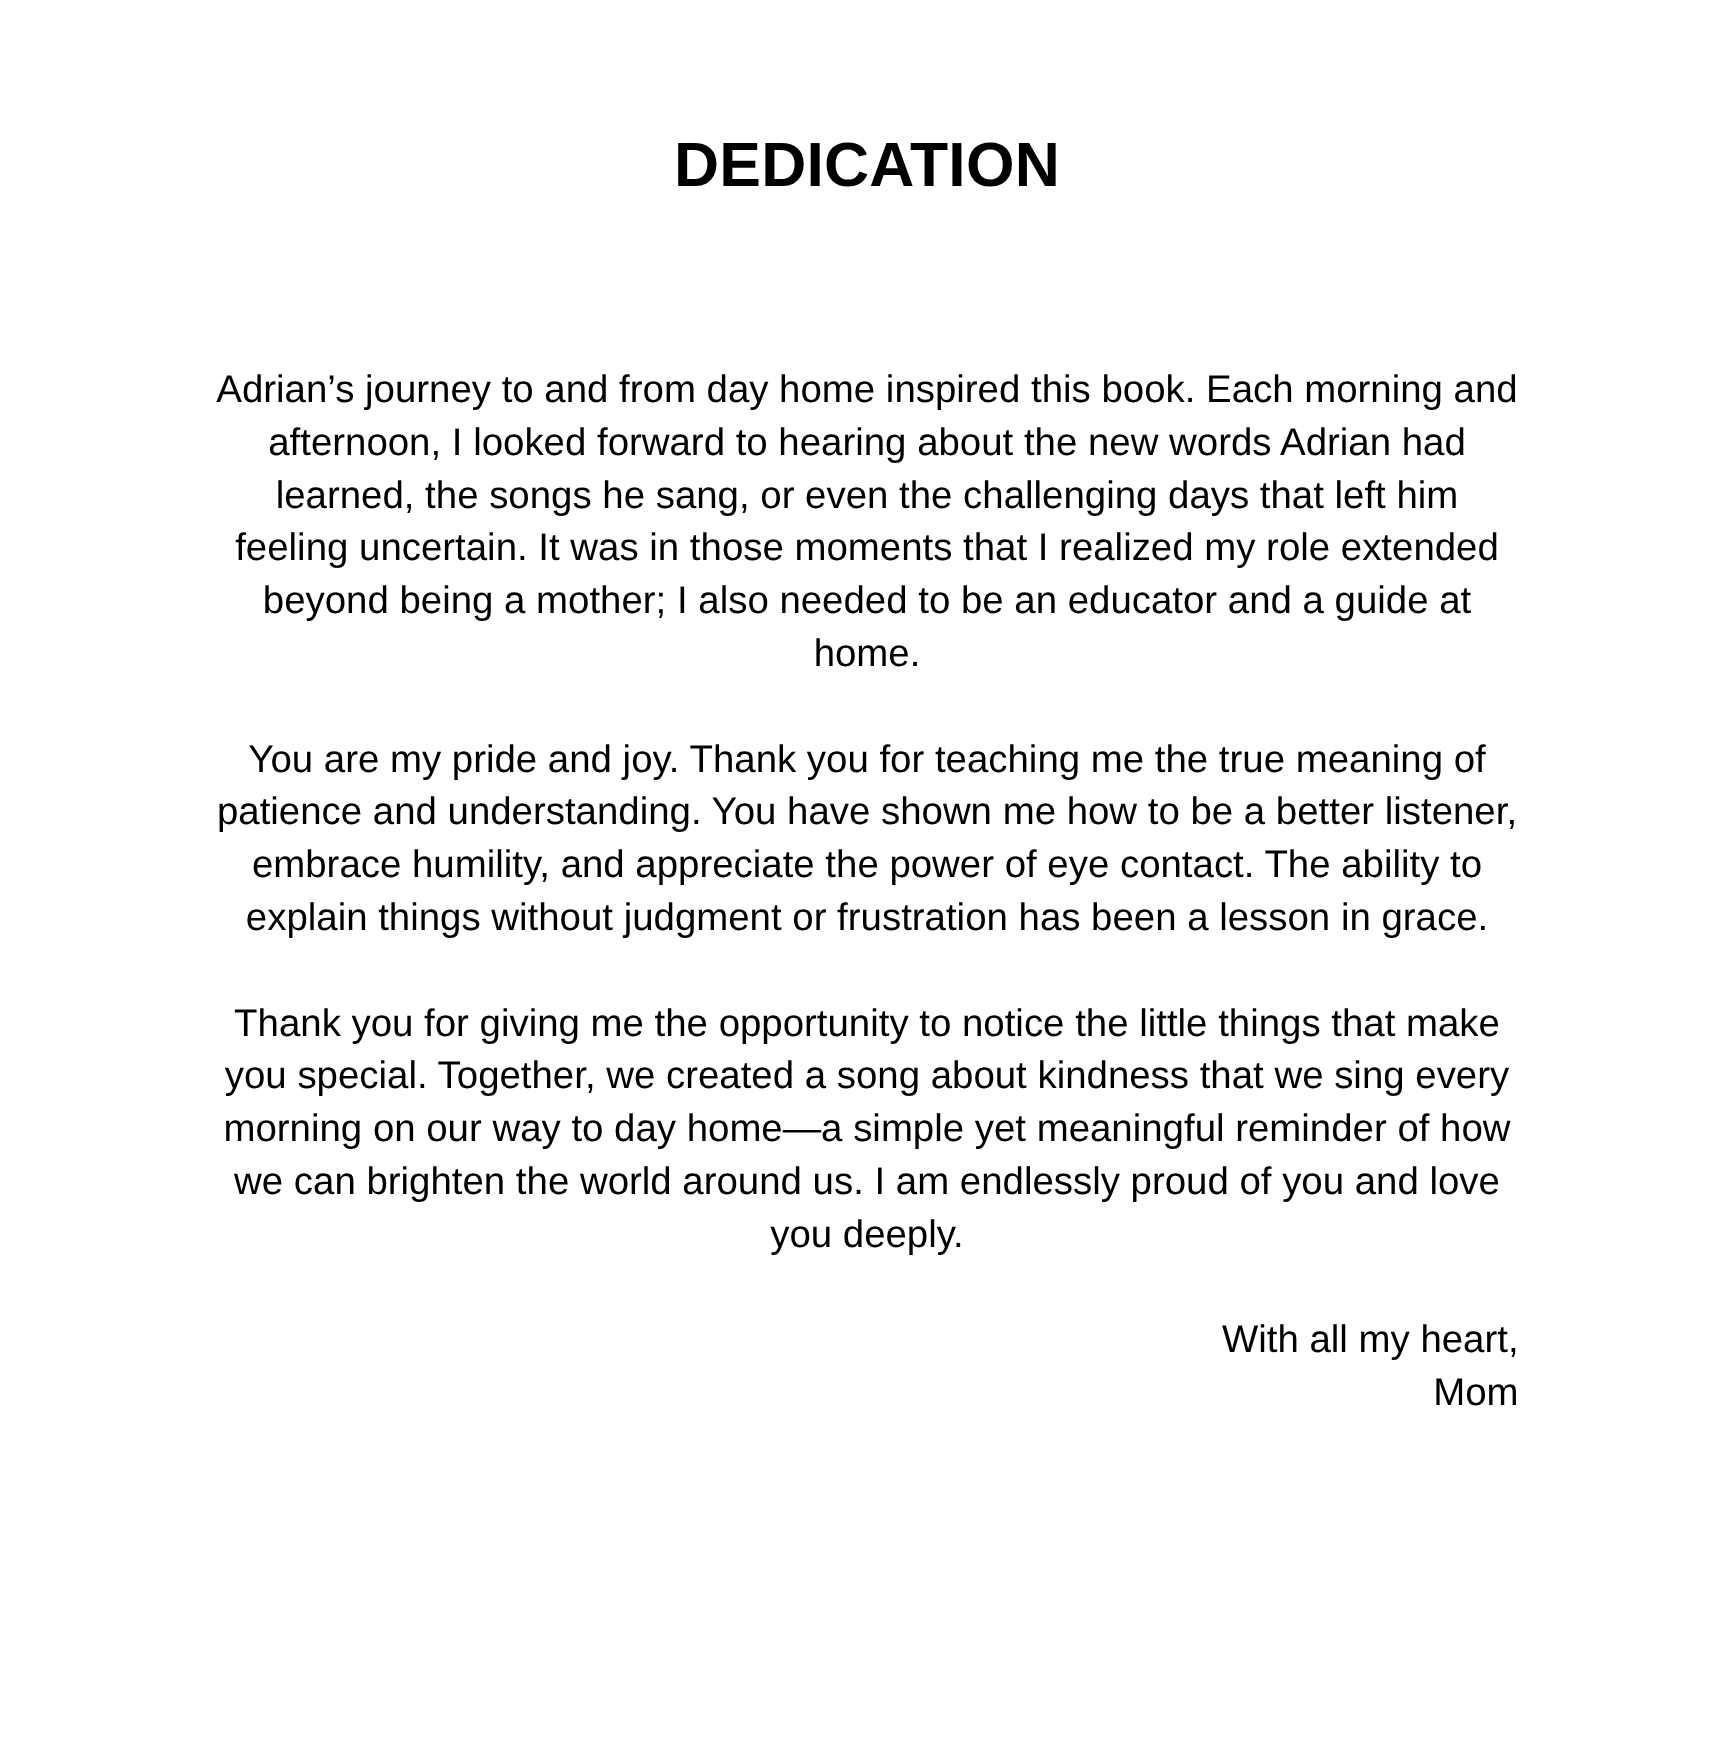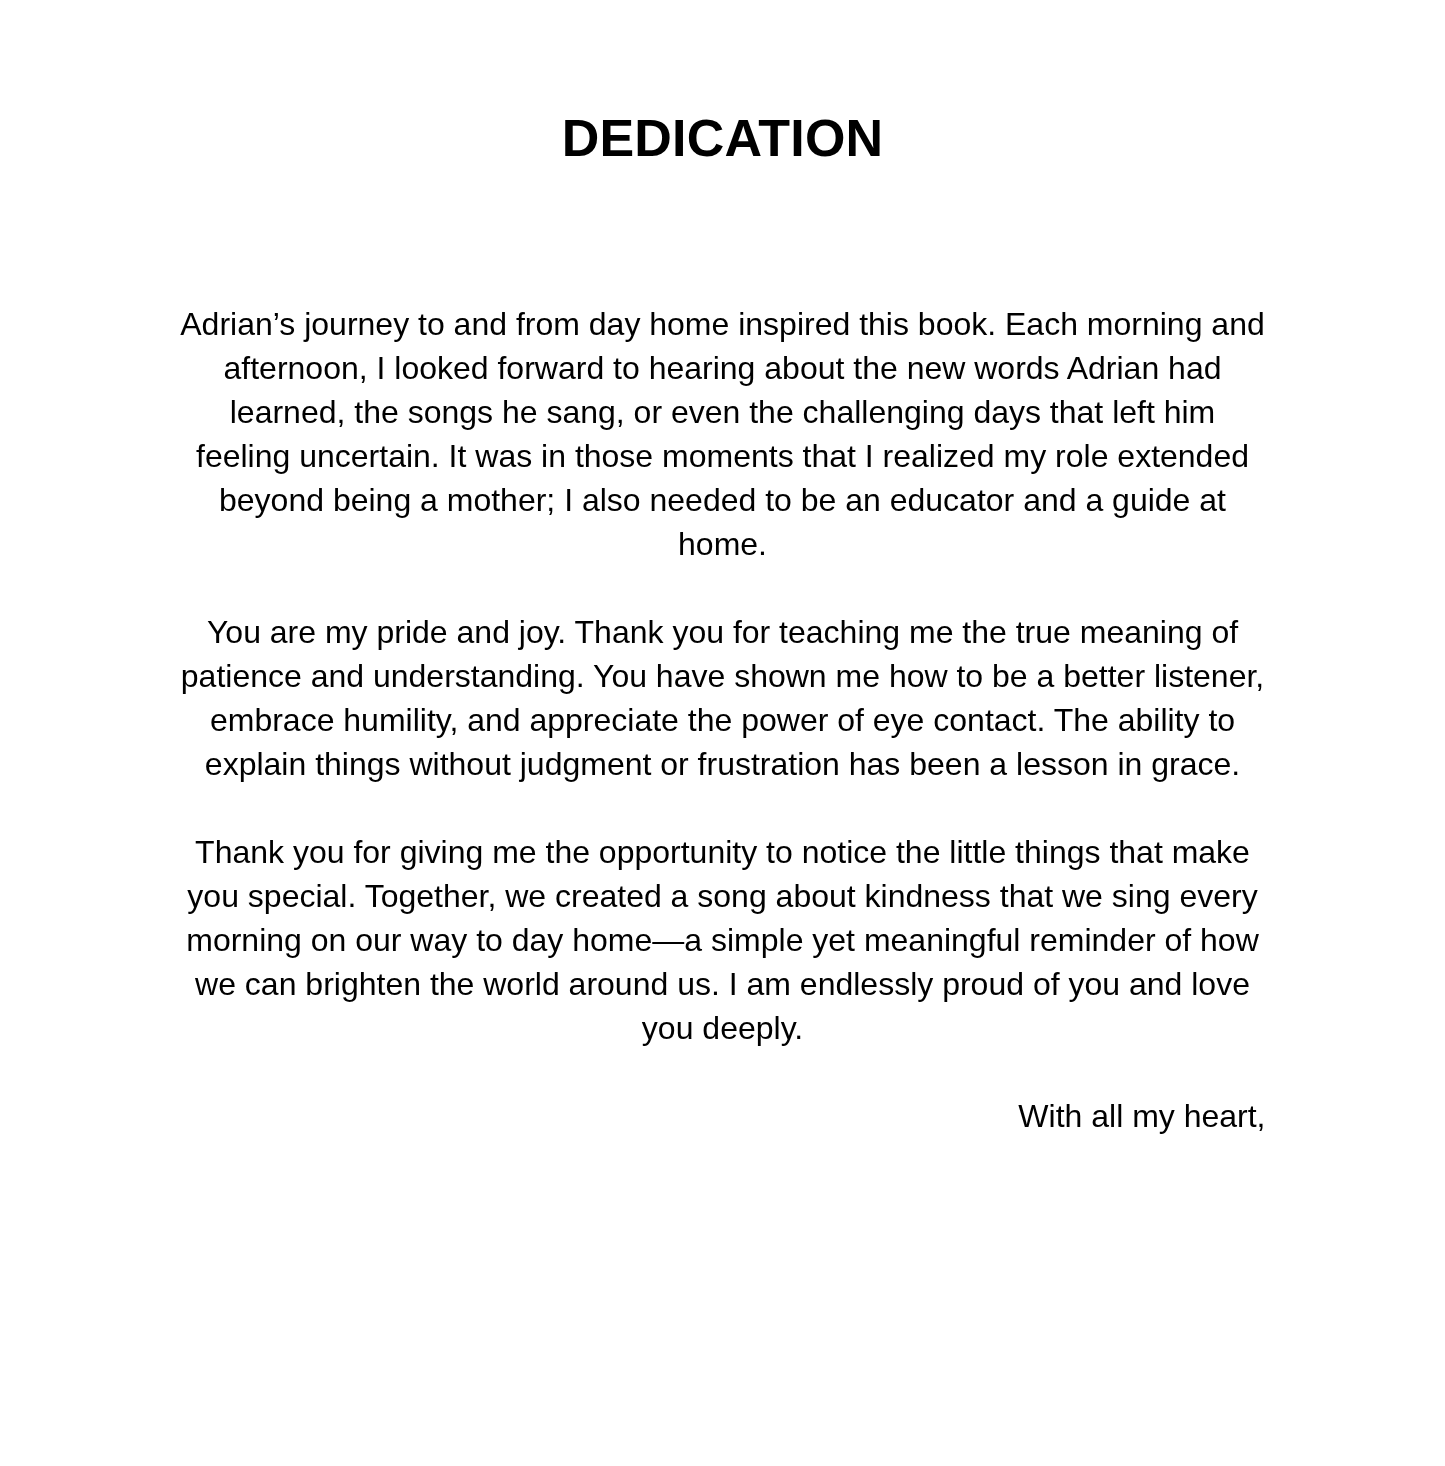--- a/index.html
+++ b/index.html
@@ -94,15 +94,16 @@
     <p class="body-para">You are my pride and joy. Thank you for teaching me the true meaning of patience and understanding. You have shown me how to be a better listener, embrace humility, and appreciate the power of eye contact. The ability to explain things without judgment or frustration has been a lesson in grace.</p>
 
     <div class="blank-line"></div>
 
     <p class="body-para">Thank you for giving me the opportunity to notice the little things that make you special. Together, we created a song about kindness that we sing every morning on our way to day home—a simple yet meaningful reminder of how we can brighten the world around us. I am endlessly proud of you and love you deeply.</p>
 
     <div class="blank-line"></div>
 
     <p class="signoff">With all my heart,</p>
 
+    <p class="signoff">Mom</p>
 
   </div>
 </div>
 
 </body></html>

